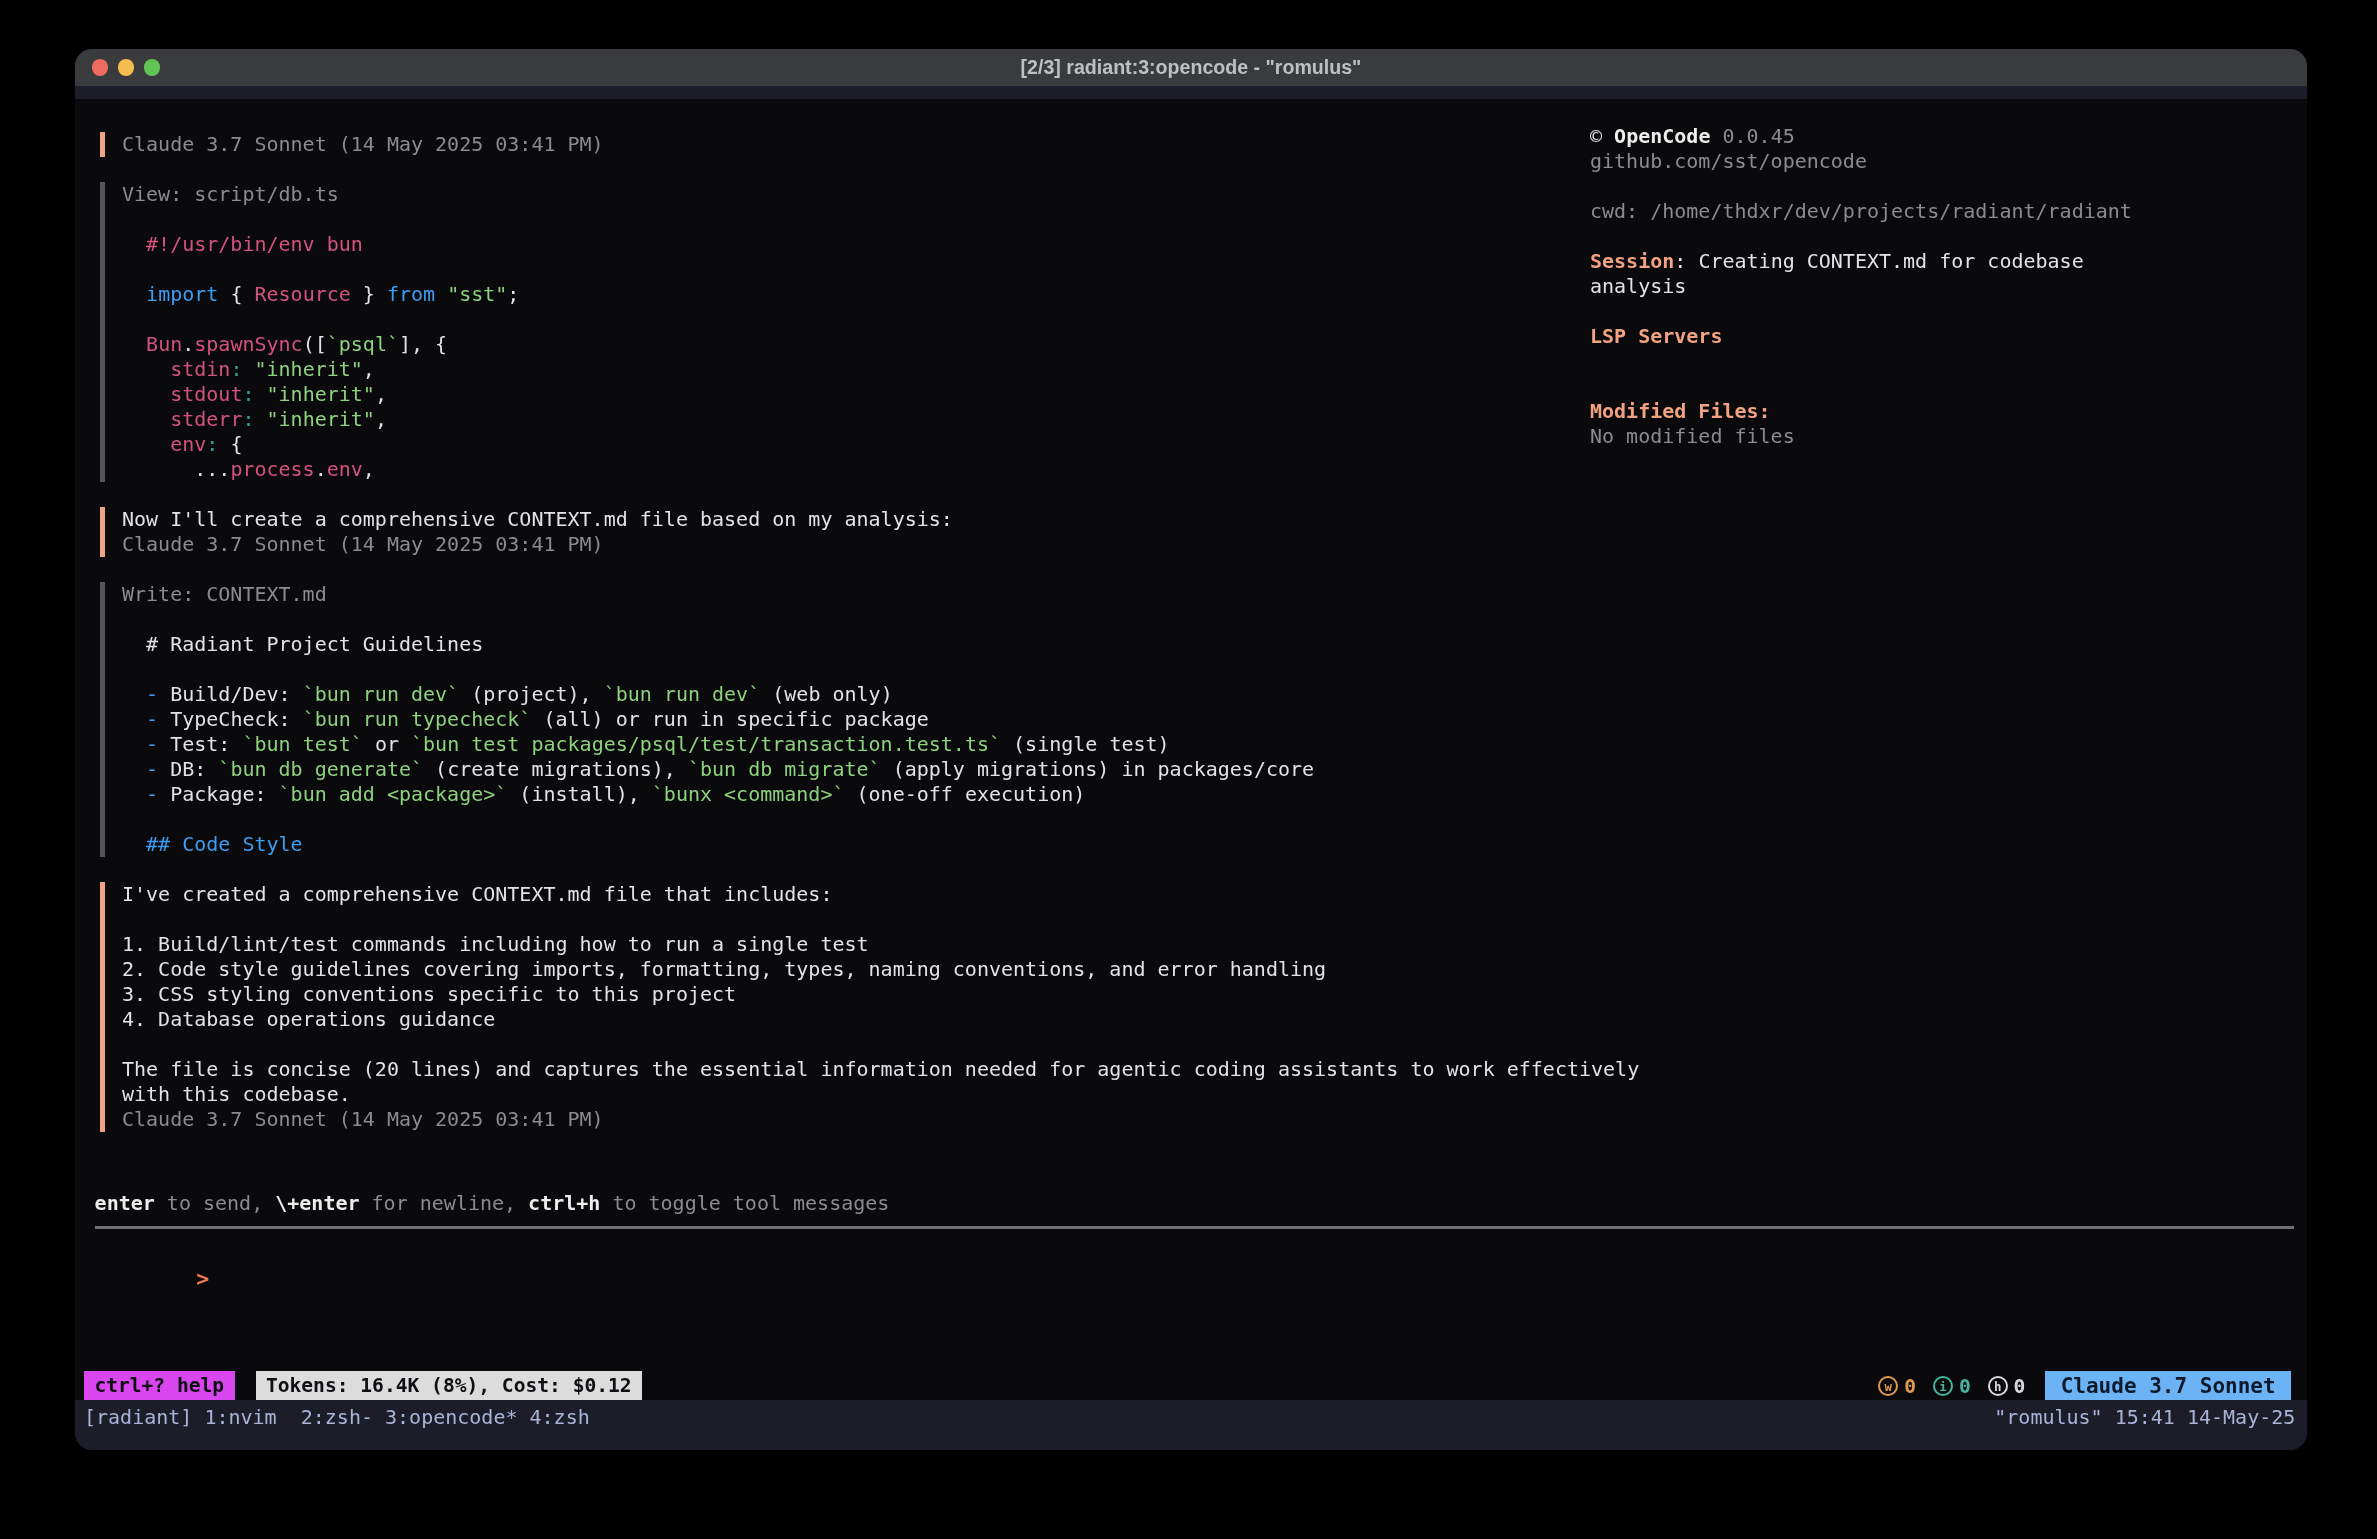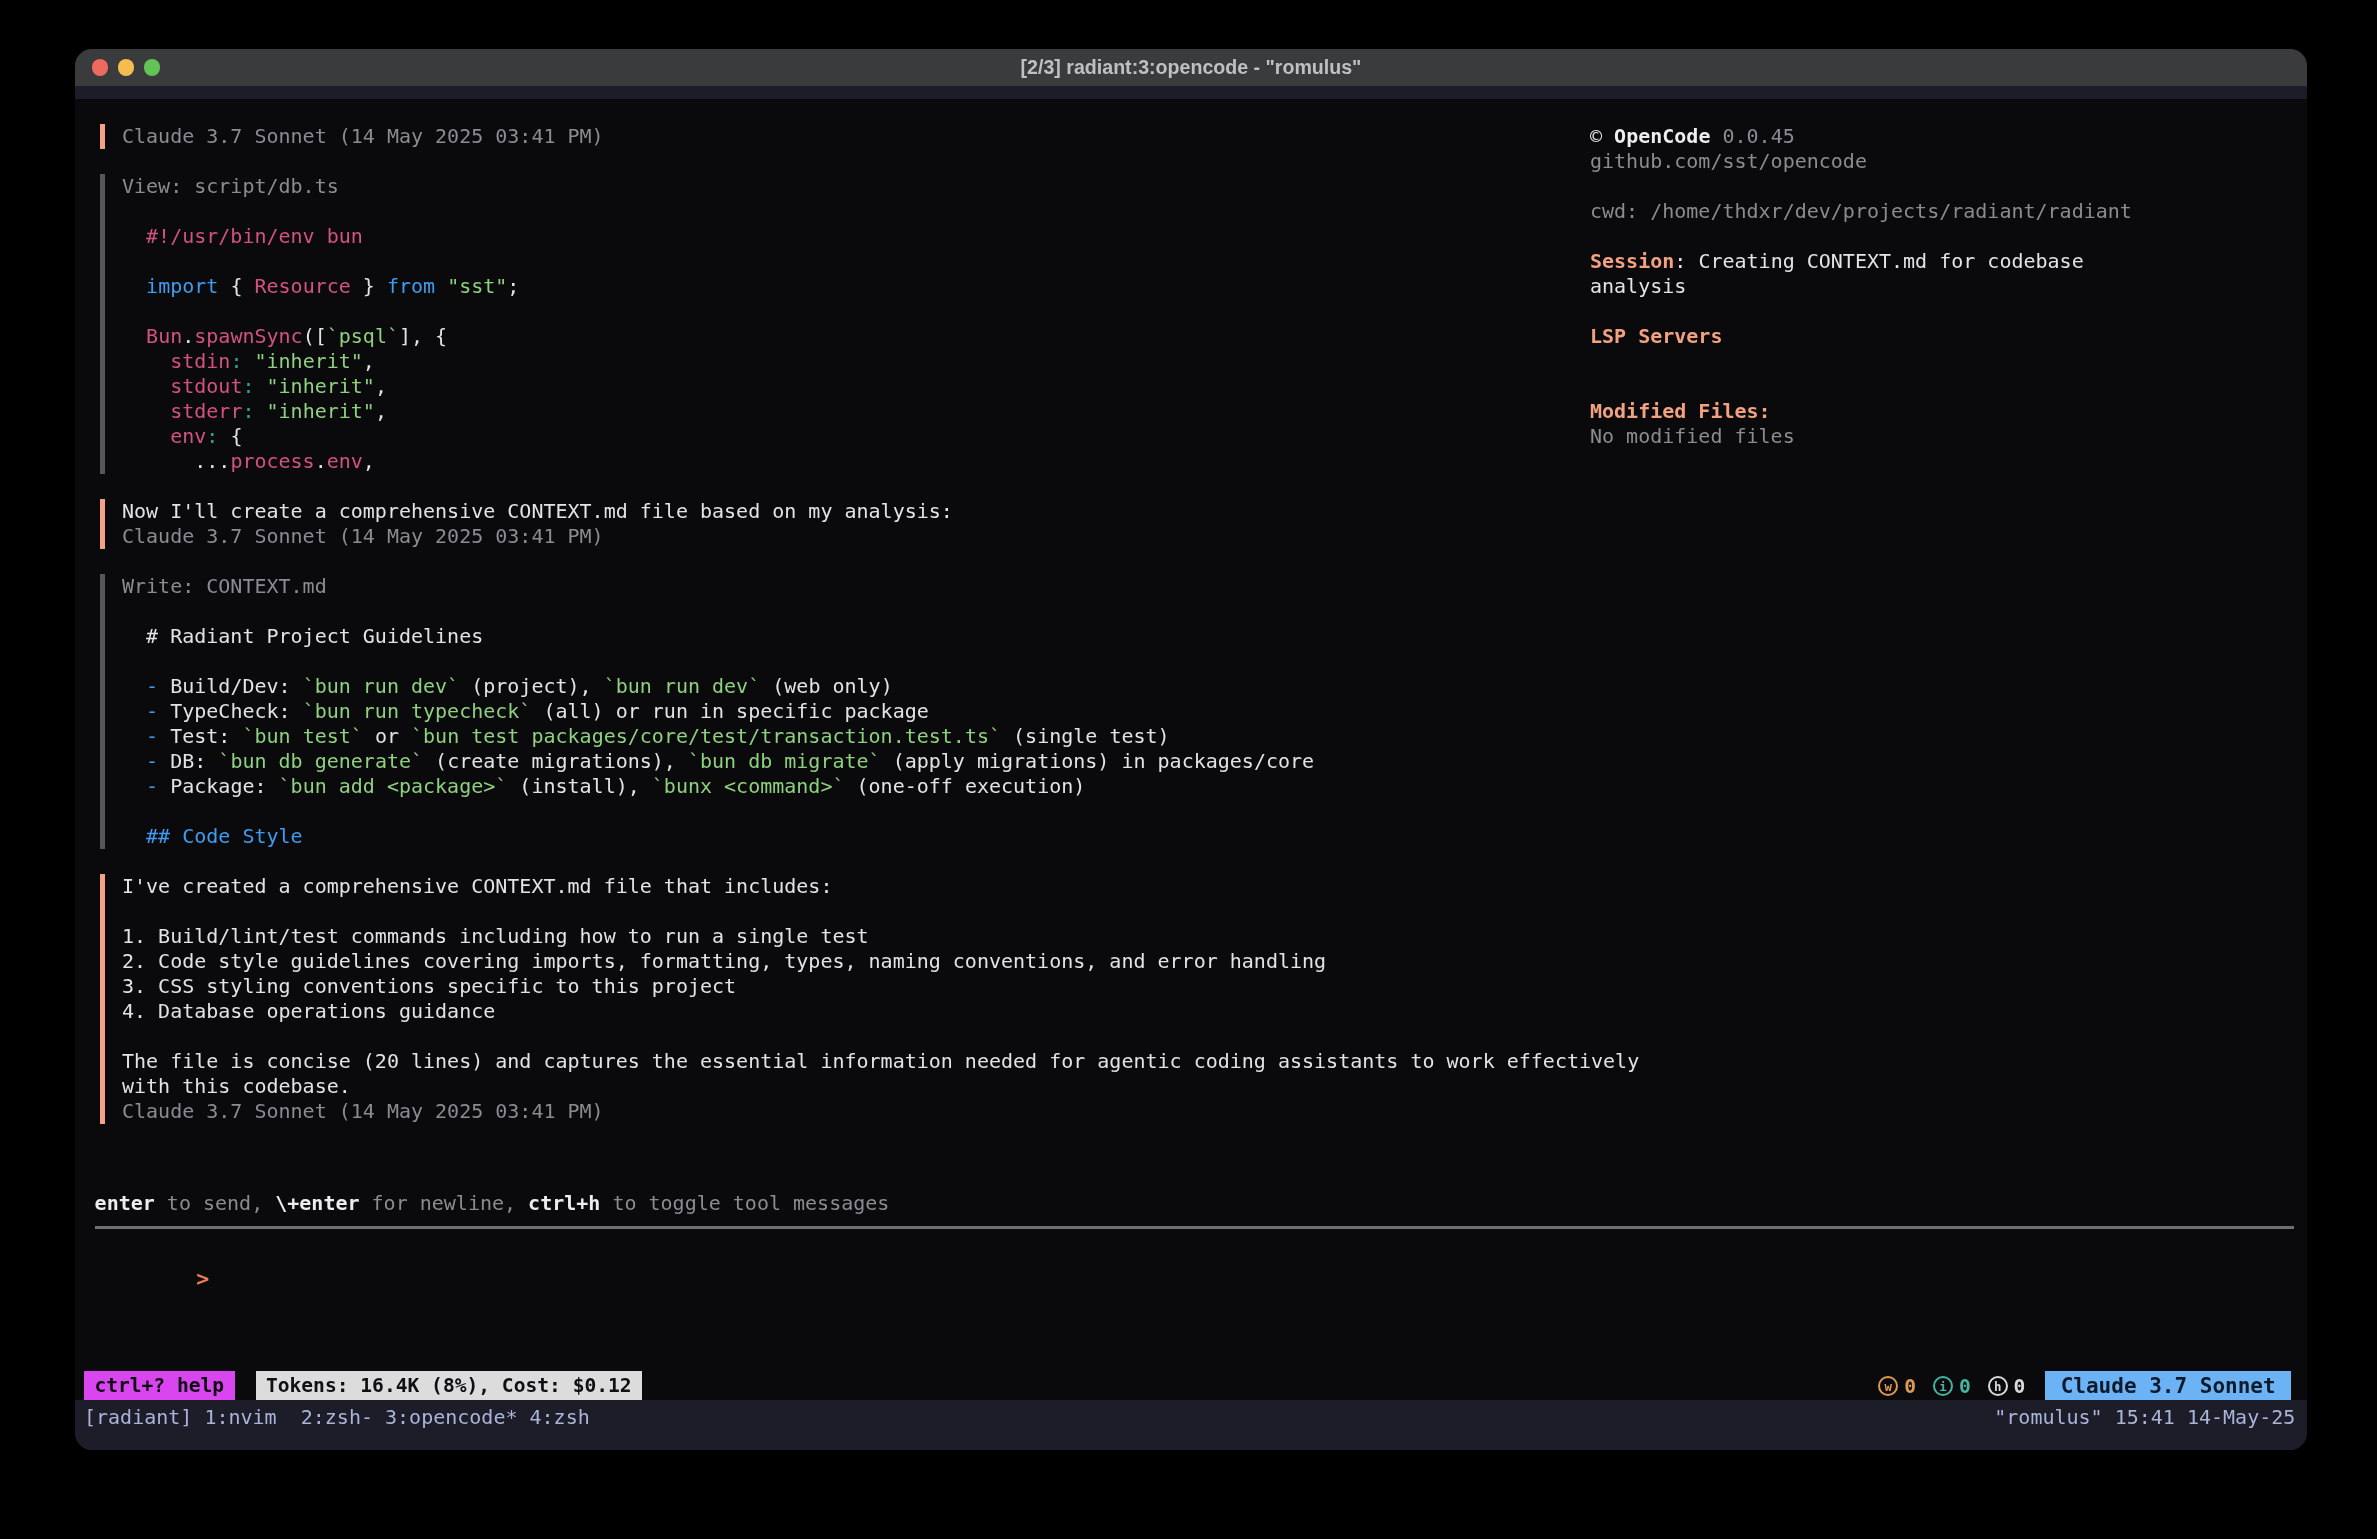--- a/index.html
+++ b/index.html
@@ -33,21 +33,21 @@
   .c-w  { color:#e2e3e5; }
   .c-wb { color:#eceded; font-weight:700; }
   .c-g  { color:#8b8c90; }
   .c-pk { color:#d4527e; }
   .c-bl { color:#3d9df3; }
   .c-gr { color:#8ed17f; }
   .c-te { color:#2f9f97; }
   .c-ob { color:#f2a181; font-weight:700; }
 
   .chat { position:absolute; left:0; top:25.4px; width:1579px; }
-  .block { border-left:5.9px solid #55565c; padding-left:17px; margin:0 0 25px 25px; }
+  .block { border-left:5.9px solid #55565c; padding-left:17px; margin:8px 0 25px 25px; }
   .bar-orange { border-left-color:#f2a384; }
   .bar-gray   { border-left-color:#55565c; }
 
   .hint { position:absolute; left:19.6px; top:1092px; }
   .rule { position:absolute; left:19.6px; right:13px; top:1127px; height:2.6px; background:#6f6f72; }
   .promptrow { position:absolute; left:25px; top:1142px; height:25px; width:1501px; }
   .prompt-caret { color:#ee7e50; font-weight:700; font-size:21.5px; line-height:25px; }
 
   .sidebar { position:absolute; left:1515px; top:25.4px; width:616px; }
 
@@ -118,21 +118,21 @@
             <div class="line"><span class="c-w">Now I'll create a comprehensive CONTEXT.md file based on my analysis:</span></div>
             <div class="line"><span class="c-g">Claude 3.7 Sonnet (14 May 2025 03:41 PM)</span></div>
           </div>
         <div class="block bar-gray">
             <div class="line"><span class="c-g">Write: CONTEXT.md</span></div>
             <div class="line">&nbsp;</div>
             <div class="line"><span class="c-w">  # Radiant Project Guidelines</span></div>
             <div class="line">&nbsp;</div>
             <div class="line"><span class="c-bl">  - </span><span class="c-w">Build/Dev: </span><span class="c-gr">`bun run dev`</span><span class="c-w"> (project), </span><span class="c-gr">`bun run dev`</span><span class="c-w"> (web only)</span></div>
             <div class="line"><span class="c-bl">  - </span><span class="c-w">TypeCheck: </span><span class="c-gr">`bun run typecheck`</span><span class="c-w"> (all) or run in specific package</span></div>
-            <div class="line"><span class="c-bl">  - </span><span class="c-w">Test: </span><span class="c-gr">`bun test`</span><span class="c-w"> or </span><span class="c-gr">`bun test packages/core/test/transaction.test.ts`</span><span class="c-w"> (single test)</span></div>
+            <div class="line"><span class="c-bl">  - </span><span class="c-w">Test: </span><span class="c-gr">`bun test`</span><span class="c-w"> or </span><span class="c-gr">`bun test packages/psql/test/transaction.test.ts`</span><span class="c-w"> (single test)</span></div>
             <div class="line"><span class="c-bl">  - </span><span class="c-w">DB: </span><span class="c-gr">`bun db generate`</span><span class="c-w"> (create migrations), </span><span class="c-gr">`bun db migrate`</span><span class="c-w"> (apply migrations) in packages/core</span></div>
             <div class="line"><span class="c-bl">  - </span><span class="c-w">Package: </span><span class="c-gr">`bun add &lt;package&gt;`</span><span class="c-w"> (install), </span><span class="c-gr">`bunx &lt;command&gt;`</span><span class="c-w"> (one-off execution)</span></div>
             <div class="line">&nbsp;</div>
             <div class="line"><span class="c-bl">  ## Code Style</span></div>
           </div>
         <div class="block bar-orange">
             <div class="line"><span class="c-w">I've created a comprehensive CONTEXT.md file that includes:</span></div>
             <div class="line">&nbsp;</div>
             <div class="line"><span class="c-w">1. Build/lint/test commands including how to run a single test</span></div>
             <div class="line"><span class="c-w">2. Code style guidelines covering imports, formatting, types, naming conventions, and error handling</span></div>

